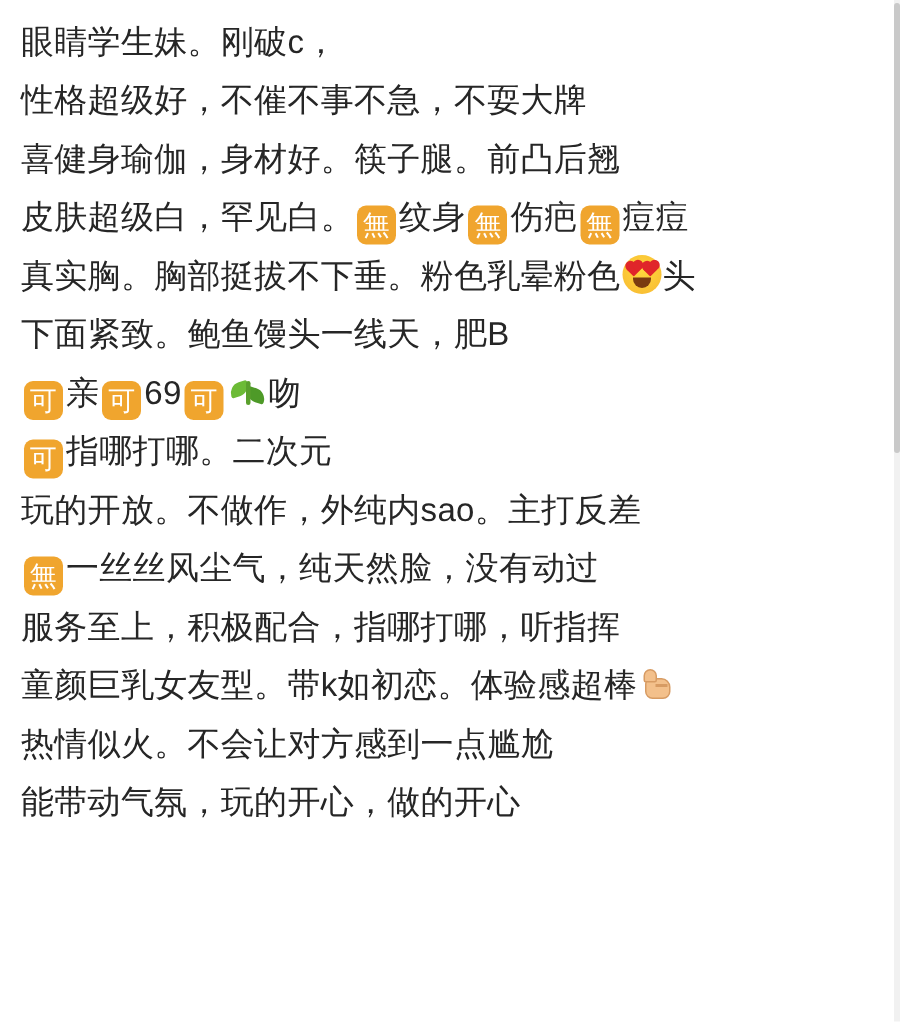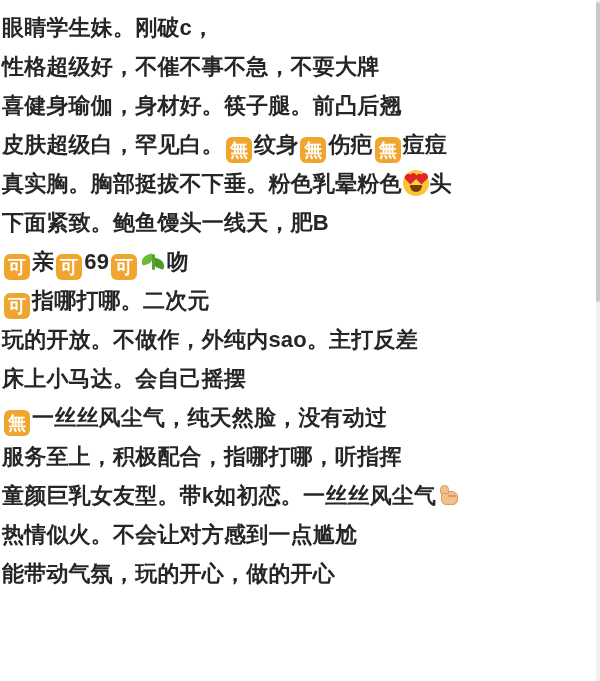--- a/index.html
+++ b/index.html
@@ -31,23 +31,22 @@
   .scrollbar-thumb {
     position: absolute;
     top: 2px;
     right: 0;
     width: 4px;
     height: 300px;
     background: #c9c9c9;
     border-radius: 2px;
   }
   .doc {
-    padding: 8px 14px 0 2px;
-    box-sizing: border-box;
-    font-weight: bold;
+    padding: 8px 14px 0 14px;
+    box-sizing: border-box;
   }
   .line {
     display: block;
     font-size: 22px;
     line-height: 39px;
     color: #262626;
     white-space: nowrap;
     letter-spacing: 0.2px;
   }
   .seg {
@@ -182,24 +181,23 @@
   <div class="doc">
       <div class="line"><span class="seg">眼睛学生妹。刚破c，</span></div>
       <div class="line"><span class="seg">性格超级好，不催不事不急，不耍大牌</span></div>
       <div class="line"><span class="seg">喜健身瑜伽，身材好。筷子腿。前凸后翘</span></div>
       <div class="line"><span class="seg">皮肤超级白，罕见白。</span><span class="badge">無</span><span class="seg">纹身</span><span class="badge">無</span><span class="seg">伤疤</span><span class="badge">無</span><span class="seg">痘痘</span></div>
       <div class="line"><span class="seg">真实胸。胸部挺拔不下垂。粉色乳晕粉色</span><span class="emoji emoji-heart-eyes"><span class="eye left"></span><span class="eye right"></span><span class="mouth"></span></span><span class="seg">头</span></div>
       <div class="line"><span class="seg">下面紧致。鲍鱼馒头一线天，肥B</span></div>
       <div class="line"><span class="badge">可</span><span class="seg">亲</span><span class="badge">可</span><span class="seg">69</span><span class="badge">可</span><span class="emoji emoji-leaf"><span class="lf a"></span><span class="lf b"></span><span class="stem"></span></span><span class="seg">吻</span></div>
       <div class="line"><span class="badge">可</span><span class="seg">指哪打哪。二次元</span></div>
       <div class="line"><span class="seg">玩的开放。不做作，外纯内sao。主打反差</span></div>
-      <div class="line"><span class="seg">床上小马达。会自己摇摆</span></div>
       <div class="line"><span class="badge">無</span><span class="seg">一丝丝风尘气，纯天然脸，没有动过</span></div>
       <div class="line"><span class="seg">服务至上，积极配合，指哪打哪，听指挥</span></div>
-      <div class="line"><span class="seg">童颜巨乳女友型。带k如初恋。一丝丝风尘气</span><span class="emoji emoji-thumb"><span class="palm"></span><span class="thumb"></span><span class="crease"></span></span></div>
+      <div class="line"><span class="seg">童颜巨乳女友型。带k如初恋。体验感超棒</span><span class="emoji emoji-thumb"><span class="palm"></span><span class="thumb"></span><span class="crease"></span></span></div>
       <div class="line"><span class="seg">热情似火。不会让对方感到一点尴尬</span></div>
       <div class="line"><span class="seg">能带动气氛，玩的开心，做的开心</span></div>
     </div>
 
   <div class="scrollbar-track">
     <div class="scrollbar-thumb"></div>
   </div>
 
 </div>
 

